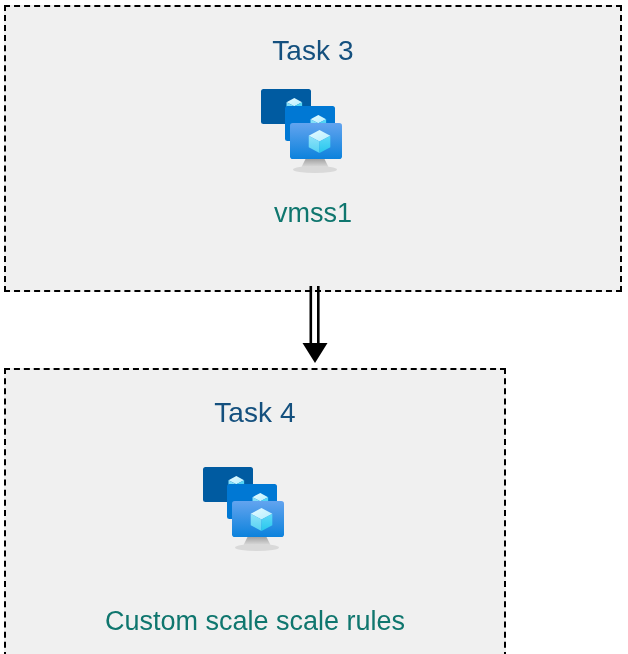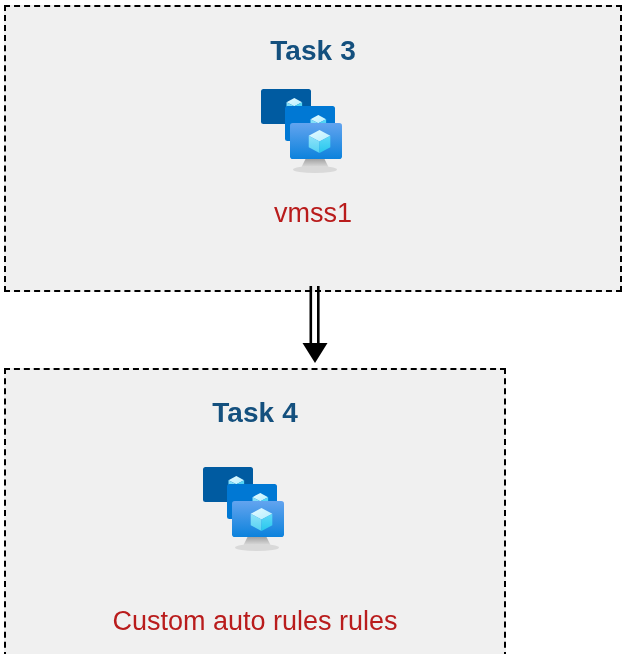--- a/index.html
+++ b/index.html
@@ -46,32 +46,32 @@
     top: 368px;
     width: 502px;
     height: 290px;
     gap: 16px;
   }
 
   
   .task-title {
     color: #14507E;
     font-size: 28px;
-    font-weight: 700;
+    font-weight: 400;
     line-height: 1;
     letter-spacing: 0.1px;
     text-align: center;
     white-space: nowrap;
   }
   #task-box-3 .task-title { margin-top: 30px; }
   #task-box-4 .task-title { margin-top: 29px; }
 
   
   .task-caption {
-    color: #b91c1c;
+    color: #0f766e;
     font-size: 27px;
     font-weight: 400;
     line-height: 1.28;
     white-space: nowrap;
   }
   #task-box-3 .task-caption { margin-top: 16px; }
   #task-box-4 .task-caption { margin-top: 30px; }
 
   
   .vmss-icon {
@@ -221,16 +221,16 @@
       <g>
         <rect x="31" y="39" width="52" height="36" rx="2.8" fill="url(#frontScreenGrad4)"></rect>
         <g transform="translate(49,46) scale(0.72)">
           <path d="M16 0 L31 8 L16 16 L1 8 Z" fill="url(#cubeTop4)"></path>
           <path d="M1 8 L16 16 L16 32 L1 24 Z" fill="url(#cubeLeft4)"></path>
           <path d="M31 8 L16 16 L16 32 L31 24 Z" fill="url(#cubeRight4)"></path>
         </g>
       </g>
     </svg>
 
-    <div class="task-caption">Custom auto rules rules</div>
+    <div class="task-caption">Custom scale scale rules</div>
   </div>
 
 </div>
 
 </body></html>

